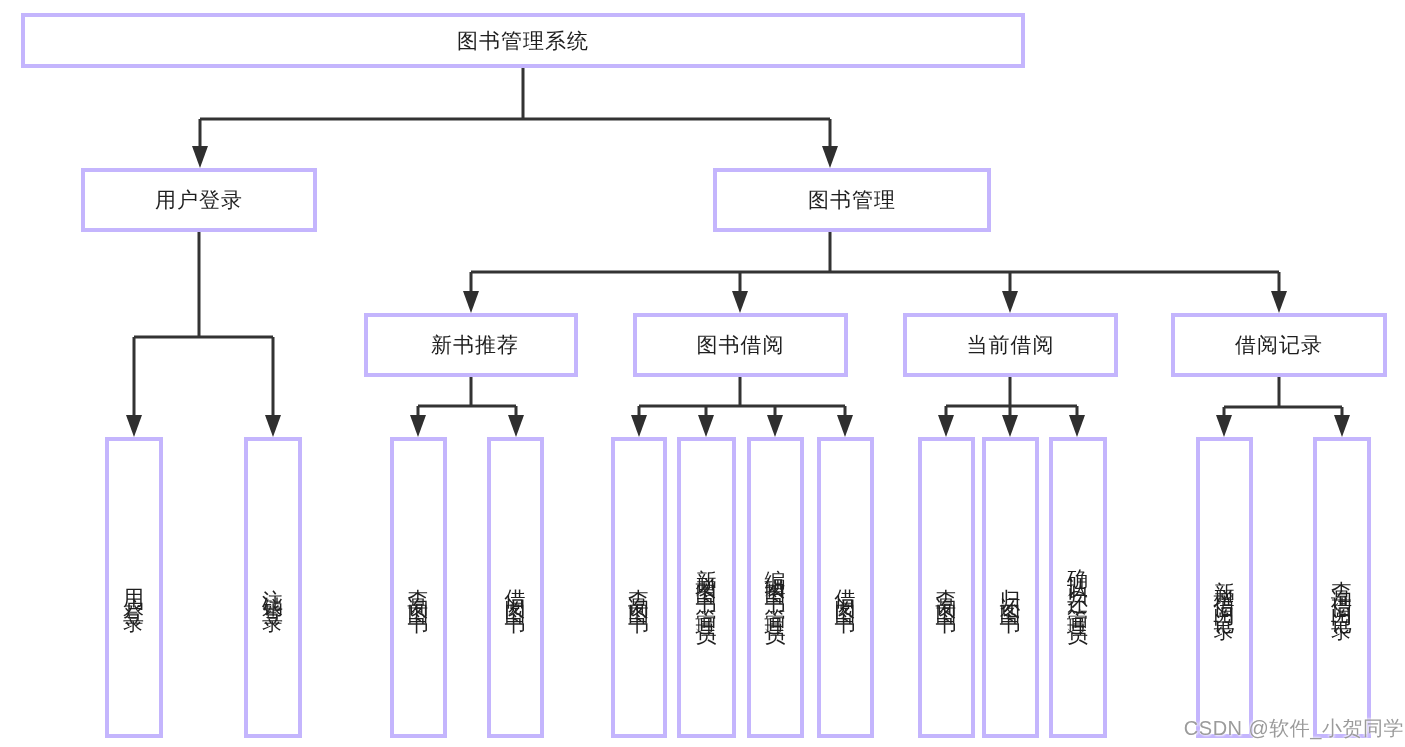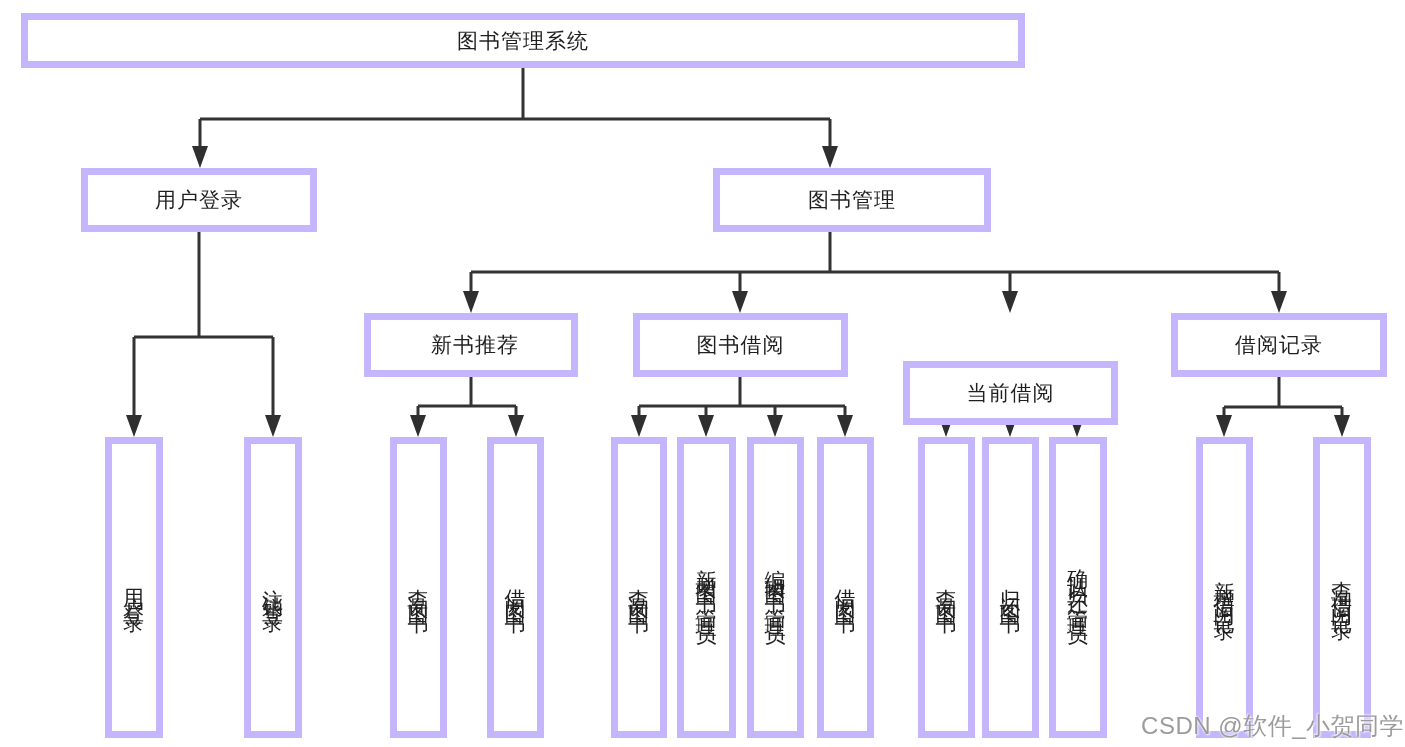--- a/index.html
+++ b/index.html
@@ -18,21 +18,21 @@
   #connectors {
     position: absolute;
     left: 0;
     top: 0;
     width: 1405px;
     height: 747px;
   }
   .node {
     position: absolute;
     box-sizing: border-box;
-    border: 7px solid #c4b5fd;
+    border: 4px solid #c4b5fd;
     background: #ffffff;
     display: flex;
     align-items: center;
     justify-content: center;
     color: #1f1f1f;
     font-size: 21px;
     letter-spacing: 1px;
     white-space: nowrap;
   }
   .leaf {
@@ -41,34 +41,34 @@
     letter-spacing: 8px;
     line-height: 1;
   }
   .leaf .vlabel {
     display: inline-block;
   }
   #watermark {
     position: absolute;
     right: 1px;
     bottom: 5px;
-    font-size: 24px;
+    font-size: 20px;
     color: #9b9b9b;
     letter-spacing: 0.5px;
     text-shadow: 1px 1px 2px rgba(255,255,255,0.95), -1px -1px 2px rgba(255,255,255,0.95);
     white-space: nowrap;
     margin-top: 15px;
   }
   
   #n-root      { left: 21px;   top: 13px;  width: 1004px; height: 55px; }
   #n-login     { left: 81px;   top: 168px; width: 236px;  height: 64px; }
   #n-mgmt      { left: 713px;  top: 168px; width: 278px;  height: 64px; }
   #n-newbook   { left: 364px;  top: 313px; width: 214px;  height: 64px; padding-left: 8px; }
   #n-borrow    { left: 633px;  top: 313px; width: 215px;  height: 64px; }
-  #n-current   { left: 903px;  top: 313px; width: 215px;  height: 64px; margin-top: 48px; }
+  #n-current   { left: 903px;  top: 313px; width: 215px;  height: 64px; }
   #n-records   { left: 1171px; top: 313px; width: 216px;  height: 64px; }
   .leaf        { top: 437px; height: 301px; width: 58px; }
   #l-user-login      { left: 105px; }
   #l-logout          { left: 244px; }
   #l-query-books-1   { left: 390px; width: 57px; }
   #l-borrow-books-1  { left: 487px; width: 57px; }
   #l-query-books-2   { left: 611px; width: 56px; }
   #l-add-book        { left: 677px; width: 59px; }
   #l-edit-book       { left: 747px; width: 57px; }
   #l-borrow-books-2  { left: 817px; width: 57px; }

